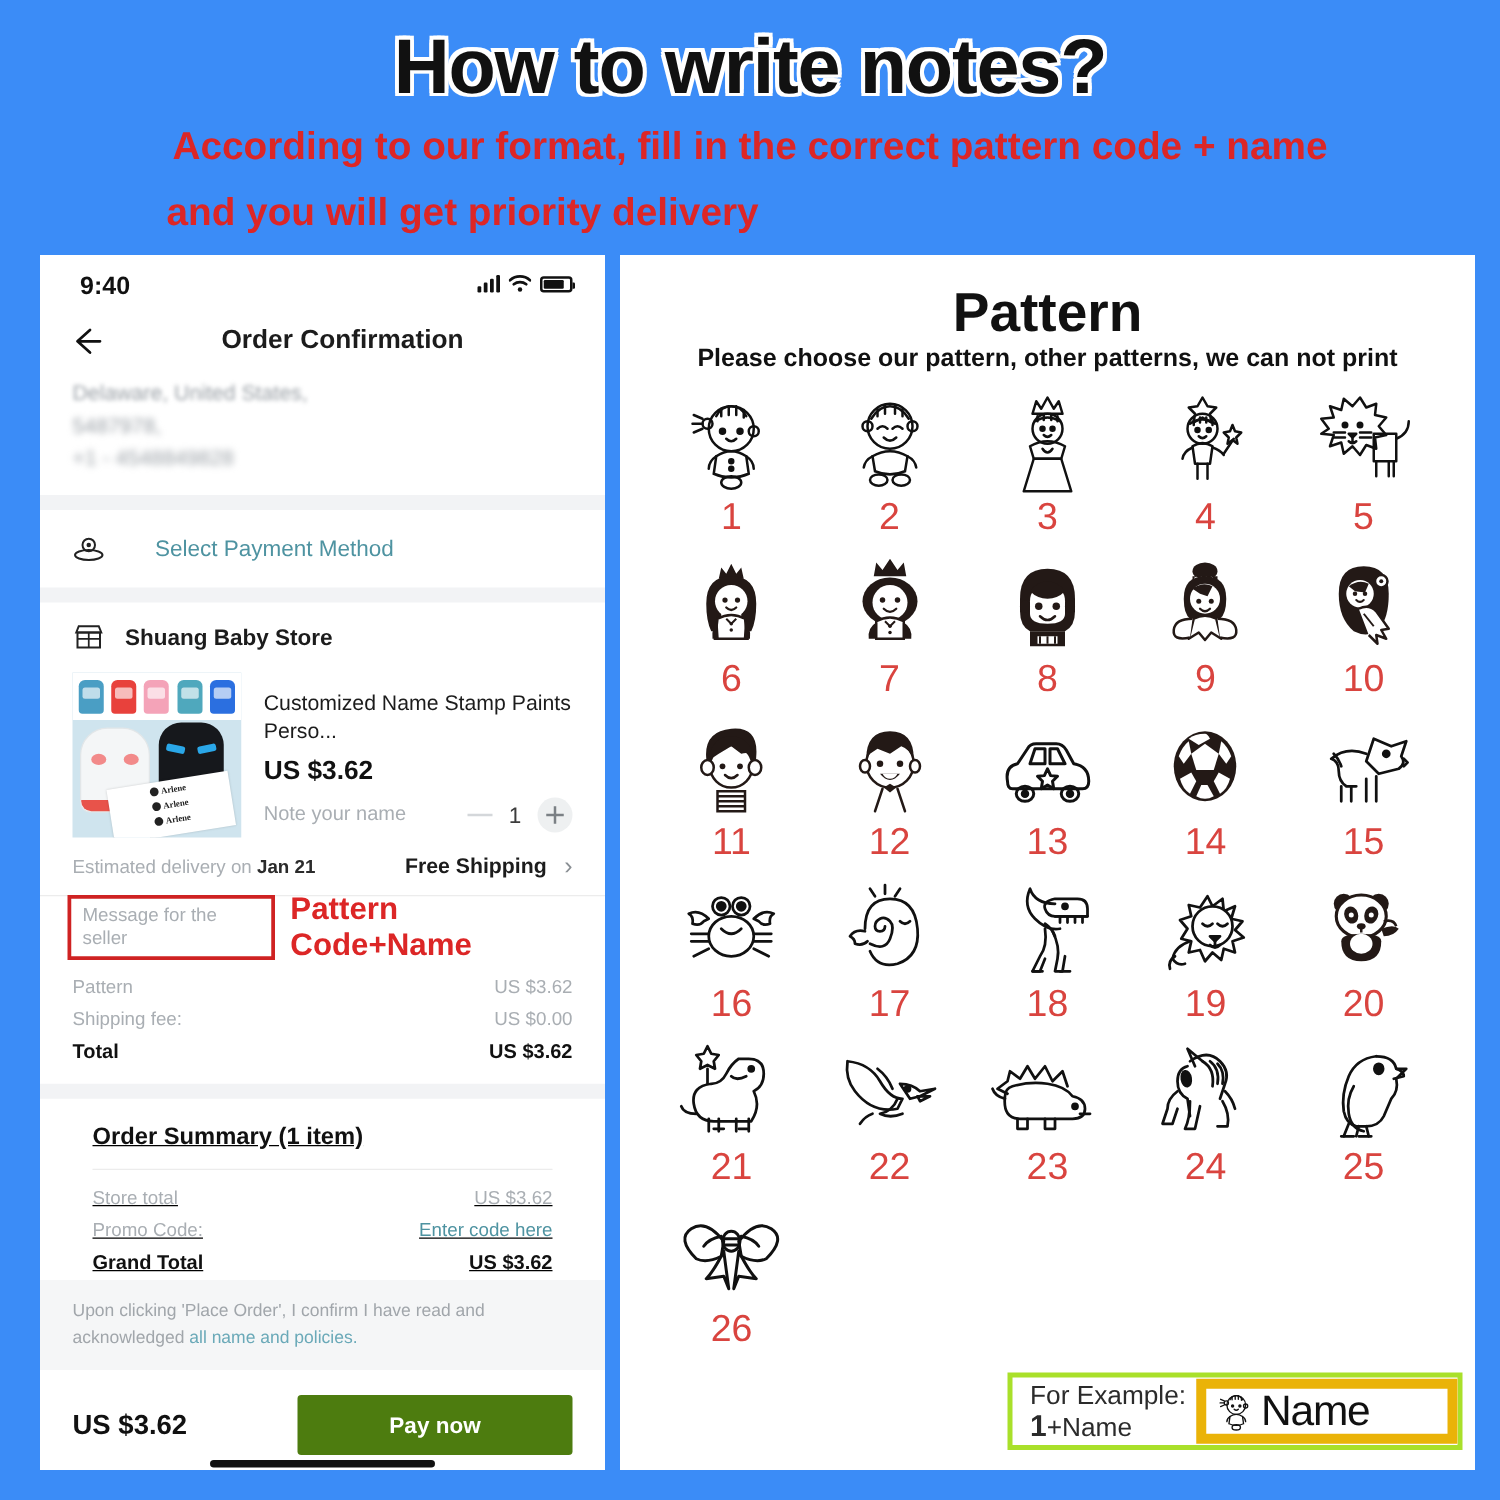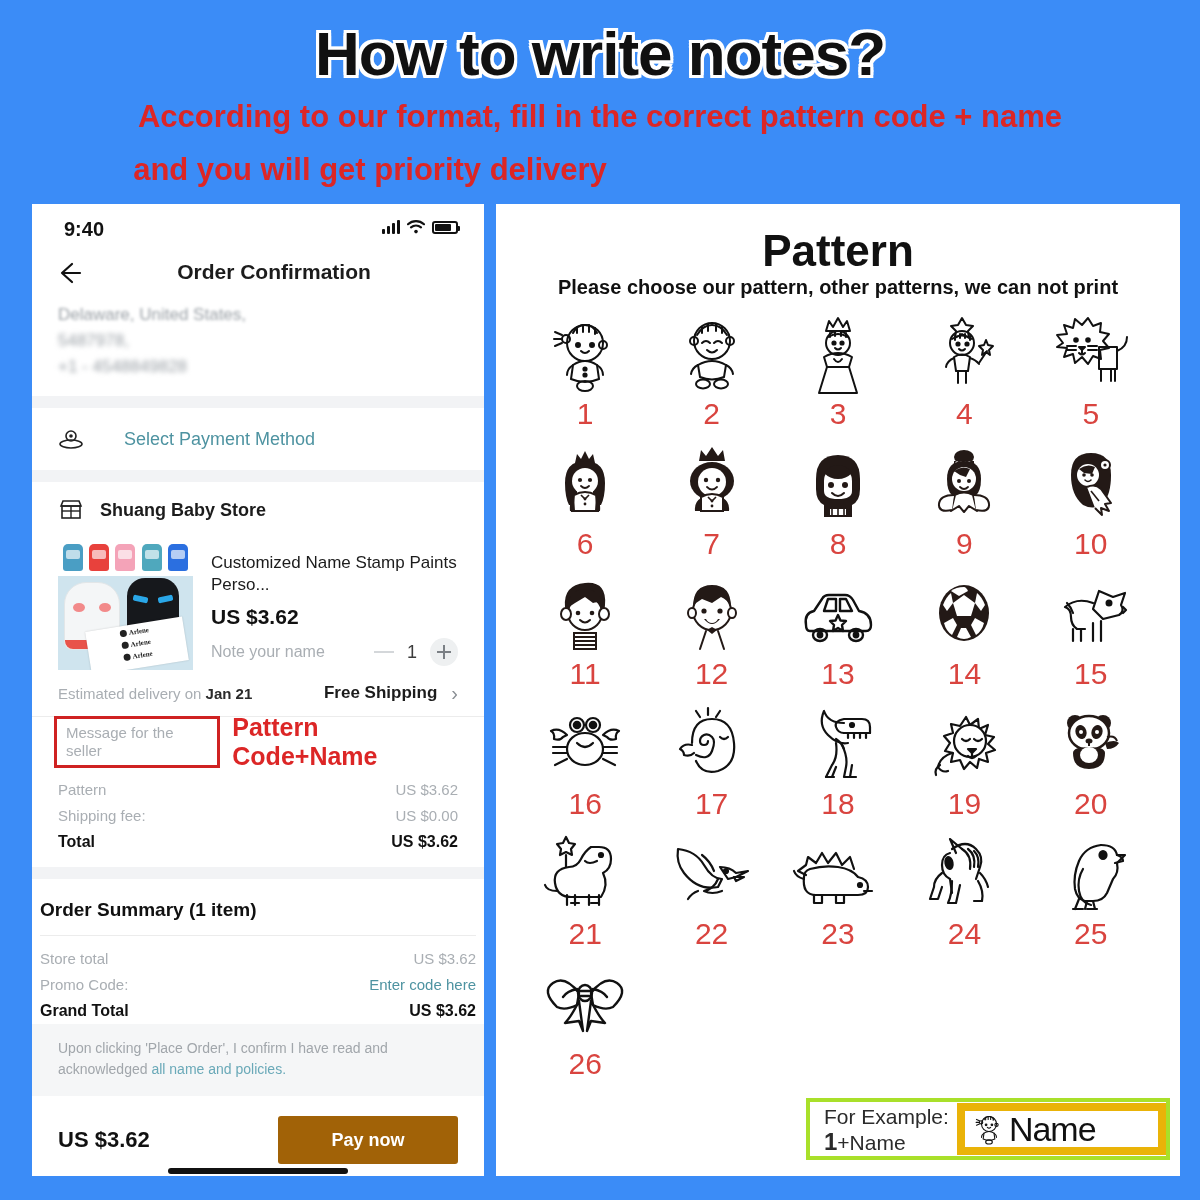--- a/index.html
+++ b/index.html
@@ -105,32 +105,32 @@
   .msg-box{border:3px solid #cf2222;padding:5px 9px;}
   .msg-ph{font-size:15px;color:#a9aeb3;}
   .msg-ann{font-size:25px;font-weight:700;color:#dc2626;margin-left:12px;}
 
   .totals{padding:10px 26px 12px 26px;}
   .trow{display:flex;font-size:15px;color:#a9aeb3;line-height:26px;}
   .trow .lbl{flex:1;}
   .trow.strong{font-size:16px;font-weight:700;color:#111;}
   .trow.strong .lbl{color:#111;}
 
-  .summary{padding:0 8px;}
+  .summary{padding:0 42px;text-decoration:underline;}
   .sum-title{font-size:19px;font-weight:700;color:#111;padding:20px 0 14px 0;}
   .sum-div{height:1px;background:#ececec;margin-bottom:10px;}
   .link-val{color:#4e93a1;}
 
   .terms{background:#f5f6f7;padding:14px 26px 16px 26px;}
   .terms p{margin:0;font-size:14px;color:#a1a6ab;line-height:21px;}
   .terms a{color:#6aa9b8;text-decoration:none;}
 
   .paybar{height:88px;display:flex;align-items:center;padding:0 26px;position:relative;}
   .pay-total{font-size:22px;font-weight:700;color:#111;flex:1;}
-  .pay-btn{width:180px;height:48px;background:#a16207;color:#fff;font-size:18px;font-weight:700;display:flex;align-items:center;justify-content:center;border-radius:3px;}
+  .pay-btn{width:220px;height:48px;background:#4d7c0f;color:#fff;font-size:18px;font-weight:700;display:flex;align-items:center;justify-content:center;border-radius:3px;}
   .homebar{position:absolute;left:136px;bottom:10px;width:180px;height:6px;background:#111;border-radius:3px;}
 
   
   #pattern{
     position:absolute;left:496px;top:204px;width:684px;height:972px;
     background:#fff;overflow:hidden;
   }
   .pt-title{text-align:center;font-size:44px;font-weight:700;color:#111;margin-top:22px;}
   .pt-sub{text-align:center;font-size:20px;font-weight:700;color:#111;margin-top:0px;}
   .grid{display:grid;grid-template-columns:repeat(5,1fr);padding:14px 26px 0 26px;}

